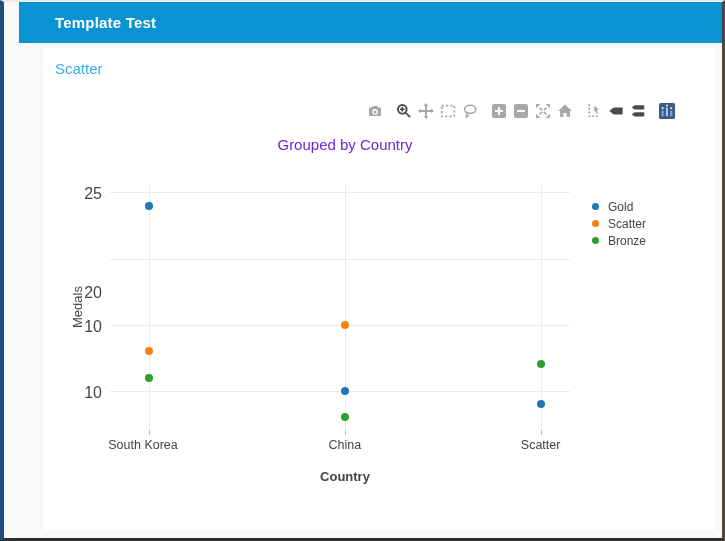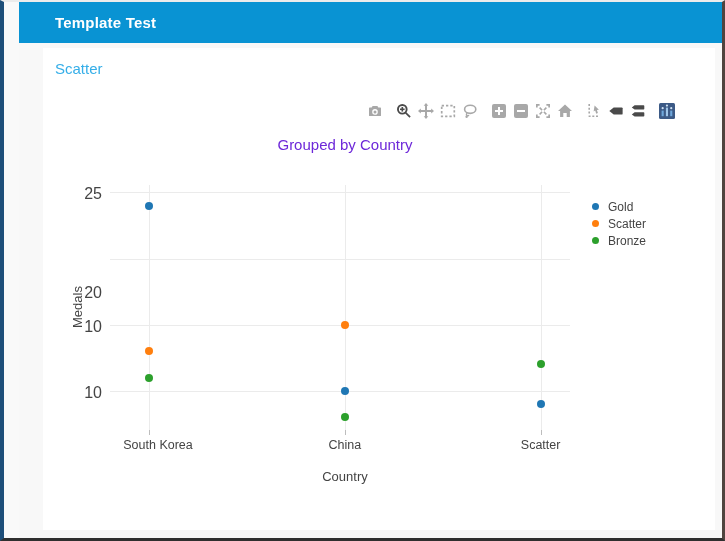--- a/index.html
+++ b/index.html
@@ -60,21 +60,21 @@
   .dot {
     position: absolute; width: 8px; height: 8px; border-radius: 50%;
     transform: translate(-50%,-50%);
   }
   .ylabel {
     position: absolute; left: 58px; top: 264px; transform: translate(-50%,-50%) rotate(-90deg);
     font-size: 13px; color: #444; white-space: nowrap;
   }
   .xlabel {
     position: absolute; left: 326px; top: 433px; transform: translate(-50%,-50%);
-    font-size: 13px; color: #444; white-space: nowrap;
+    font-size: 13px; color: #444; white-space: nowrap; font-weight: bold;
   }
   
   .legend { position: absolute; left: 571px; top: 155px; }
   .legend-item { display: flex; align-items: center; height: 17px; cursor: pointer; }
   .legend-swatch { width: 7px; height: 7px; border-radius: 50%; margin: 0 9px 0 2px; }
   .legend-label { font-size: 12px; color: #444; }
 </style>
 </head>
 <body>
 
@@ -178,21 +178,21 @@
           <div class="gridline-h" style="top: 205.932px;"></div>
           <div class="ytick-label" style="top: 205.932px;">10</div>
           <div class="gridline-h" style="top: 139.716px;"></div>
           <div class="ytick-label" style="top: 139.716px;">10</div>
           <div class="gridline-h" style="top: 73.5px;"></div>
           <div class="ytick-label" style="top: 73.5px; margin-top: 32px;">20</div>
           <div class="gridline-h" style="top: 7.28378px;"></div>
           <div class="ytick-label" style="top: 7.28378px;">25</div>
           <div class="gridline-v" style="left: 39.1489px;"></div>
           <div class="xtick" style="left: 39.1489px;"></div>
-          <div class="xtick-label" style="left: 48px;">South Korea</div>
+          <div class="xtick-label" style="left: 33px;">South Korea</div>
           <div class="gridline-v" style="left: 234.894px;"></div>
           <div class="xtick" style="left: 234.894px;"></div>
           <div class="xtick-label" style="left: 234.894px; text-align: right;">China</div>
           <div class="gridline-v" style="left: 430.638px;"></div>
           <div class="xtick" style="left: 430.638px;"></div>
           <div class="xtick-label" style="left: 430.638px;">Scatter</div>
           <div class="dot" style="left: 39.1489px; top: 20.527px; background: rgb(31, 119, 180);"></div>
           <div class="dot" style="left: 234.894px; top: 205.932px; background: rgb(31, 119, 180);"></div>
           <div class="dot" style="left: 430.638px; top: 219.176px; background: rgb(31, 119, 180);"></div>
           <div class="dot" style="left: 39.1489px; top: 166.203px; background: rgb(255, 127, 14);"></div>

